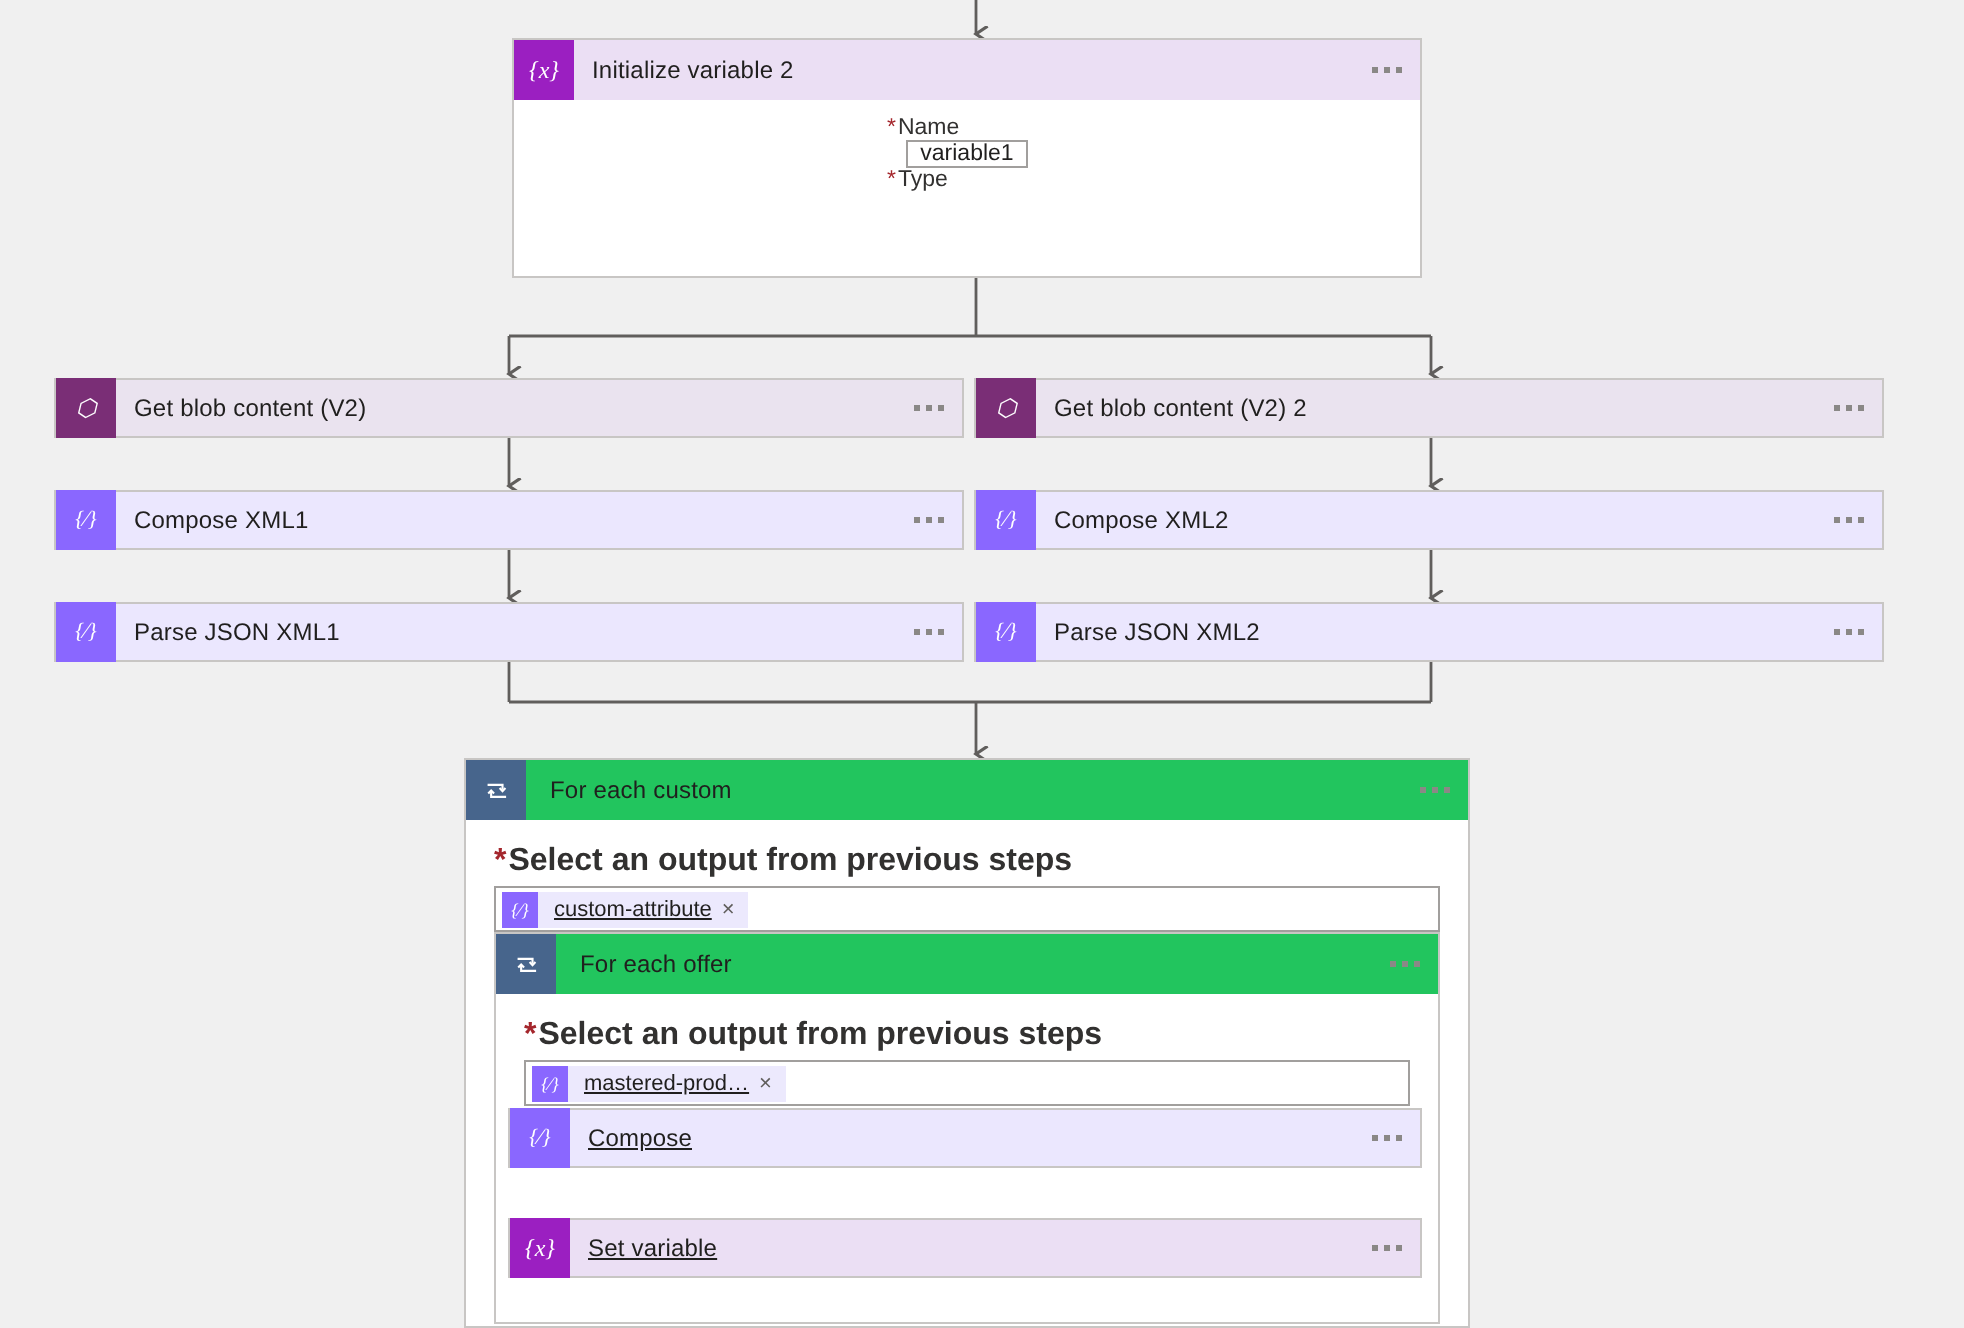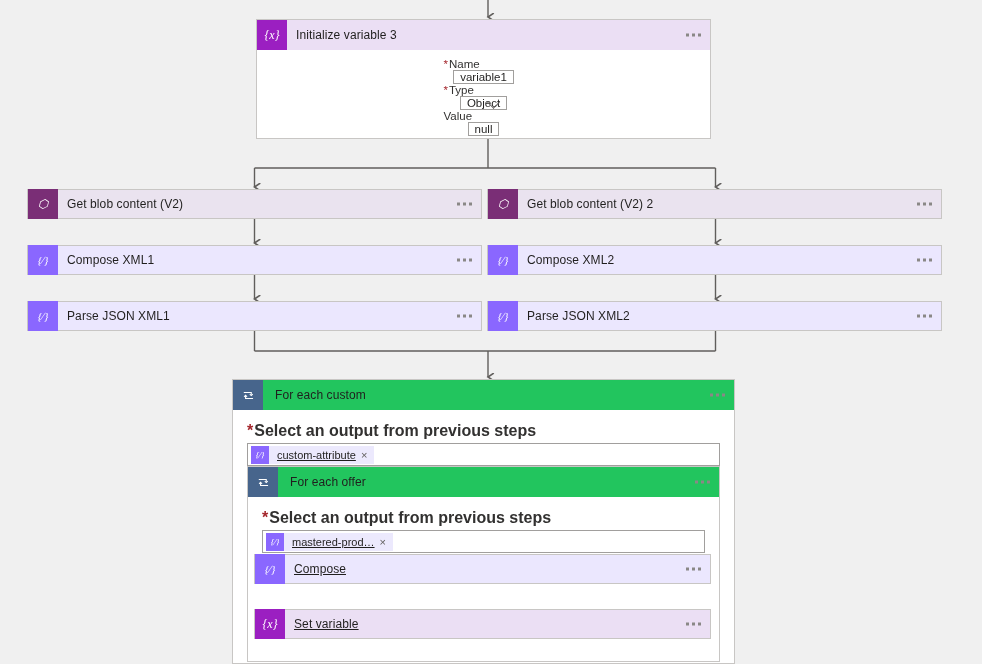--- a/index.html
+++ b/index.html
@@ -254,50 +254,40 @@
 
       <path d="M482.5,584 L482.5,607" marker-end="url(#ah)"></path>
     </g>
   </svg>
 
   <div class="card" id="init-card">
     <div class="card-head head-var">
       <span class="itile varcol">
         <span class="glyph">{x}</span>
       </span>
-      <span class="card-title" style="margin-left:9px">Initialize variable 3</span>
+      <span class="card-title" style="margin-left:9px">Initialize variable 2</span>
       <span class="ell">
           <i></i>
           <i></i>
           <i></i>
         </span>
     </div>
     <div class="form-body">
 
       <div class="frow">
         <span class="flabel"><span class="req">*</span><span>Name</span></span>
         <span class="fctl">
           <span>variable1</span>
         </span>
       </div>
 
       <div class="frow">
         <span class="flabel"><span class="req">*</span><span>Type</span></span>
-        <span class="fctl">
-          <span>Object</span>
-          <span class="chev"></span>
-        </span>
       </div>
 
-      <div class="frow" style="margin-bottom:0">
-        <span class="flabel"><span>Value</span></span>
-        <span class="fctl">
-          <span>null</span>
-        </span>
-      </div>
 
     </div>
   </div>
 
   <div class="card bar" id="blob1">
     <div class="card-head head-blob">
       <span class="itile blobcol">
         <span class="glyph">⬡</span>
       </span>
       <span class="card-title">Get blob content (V2)</span>

